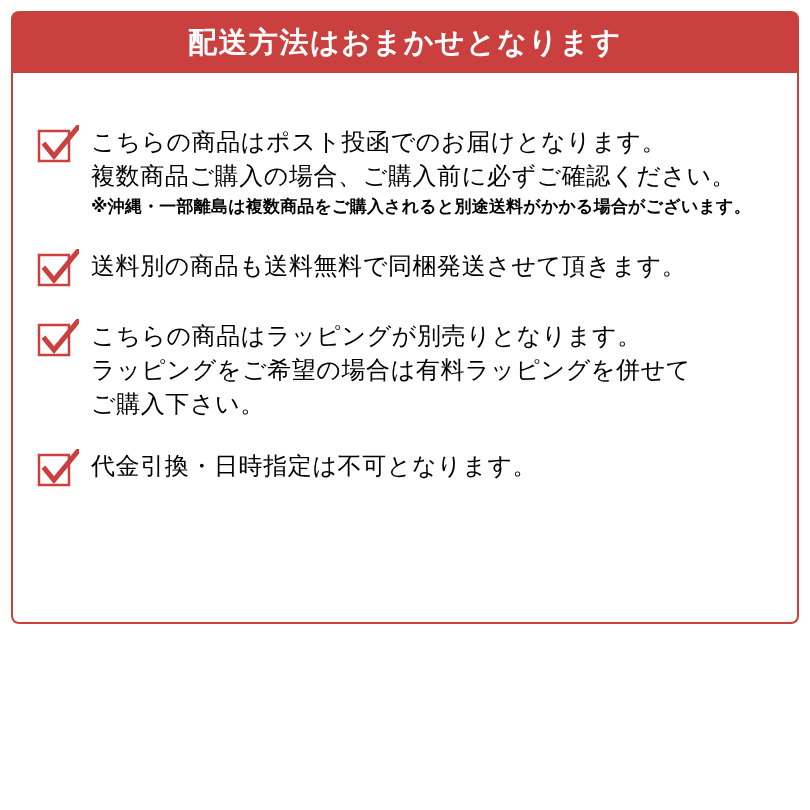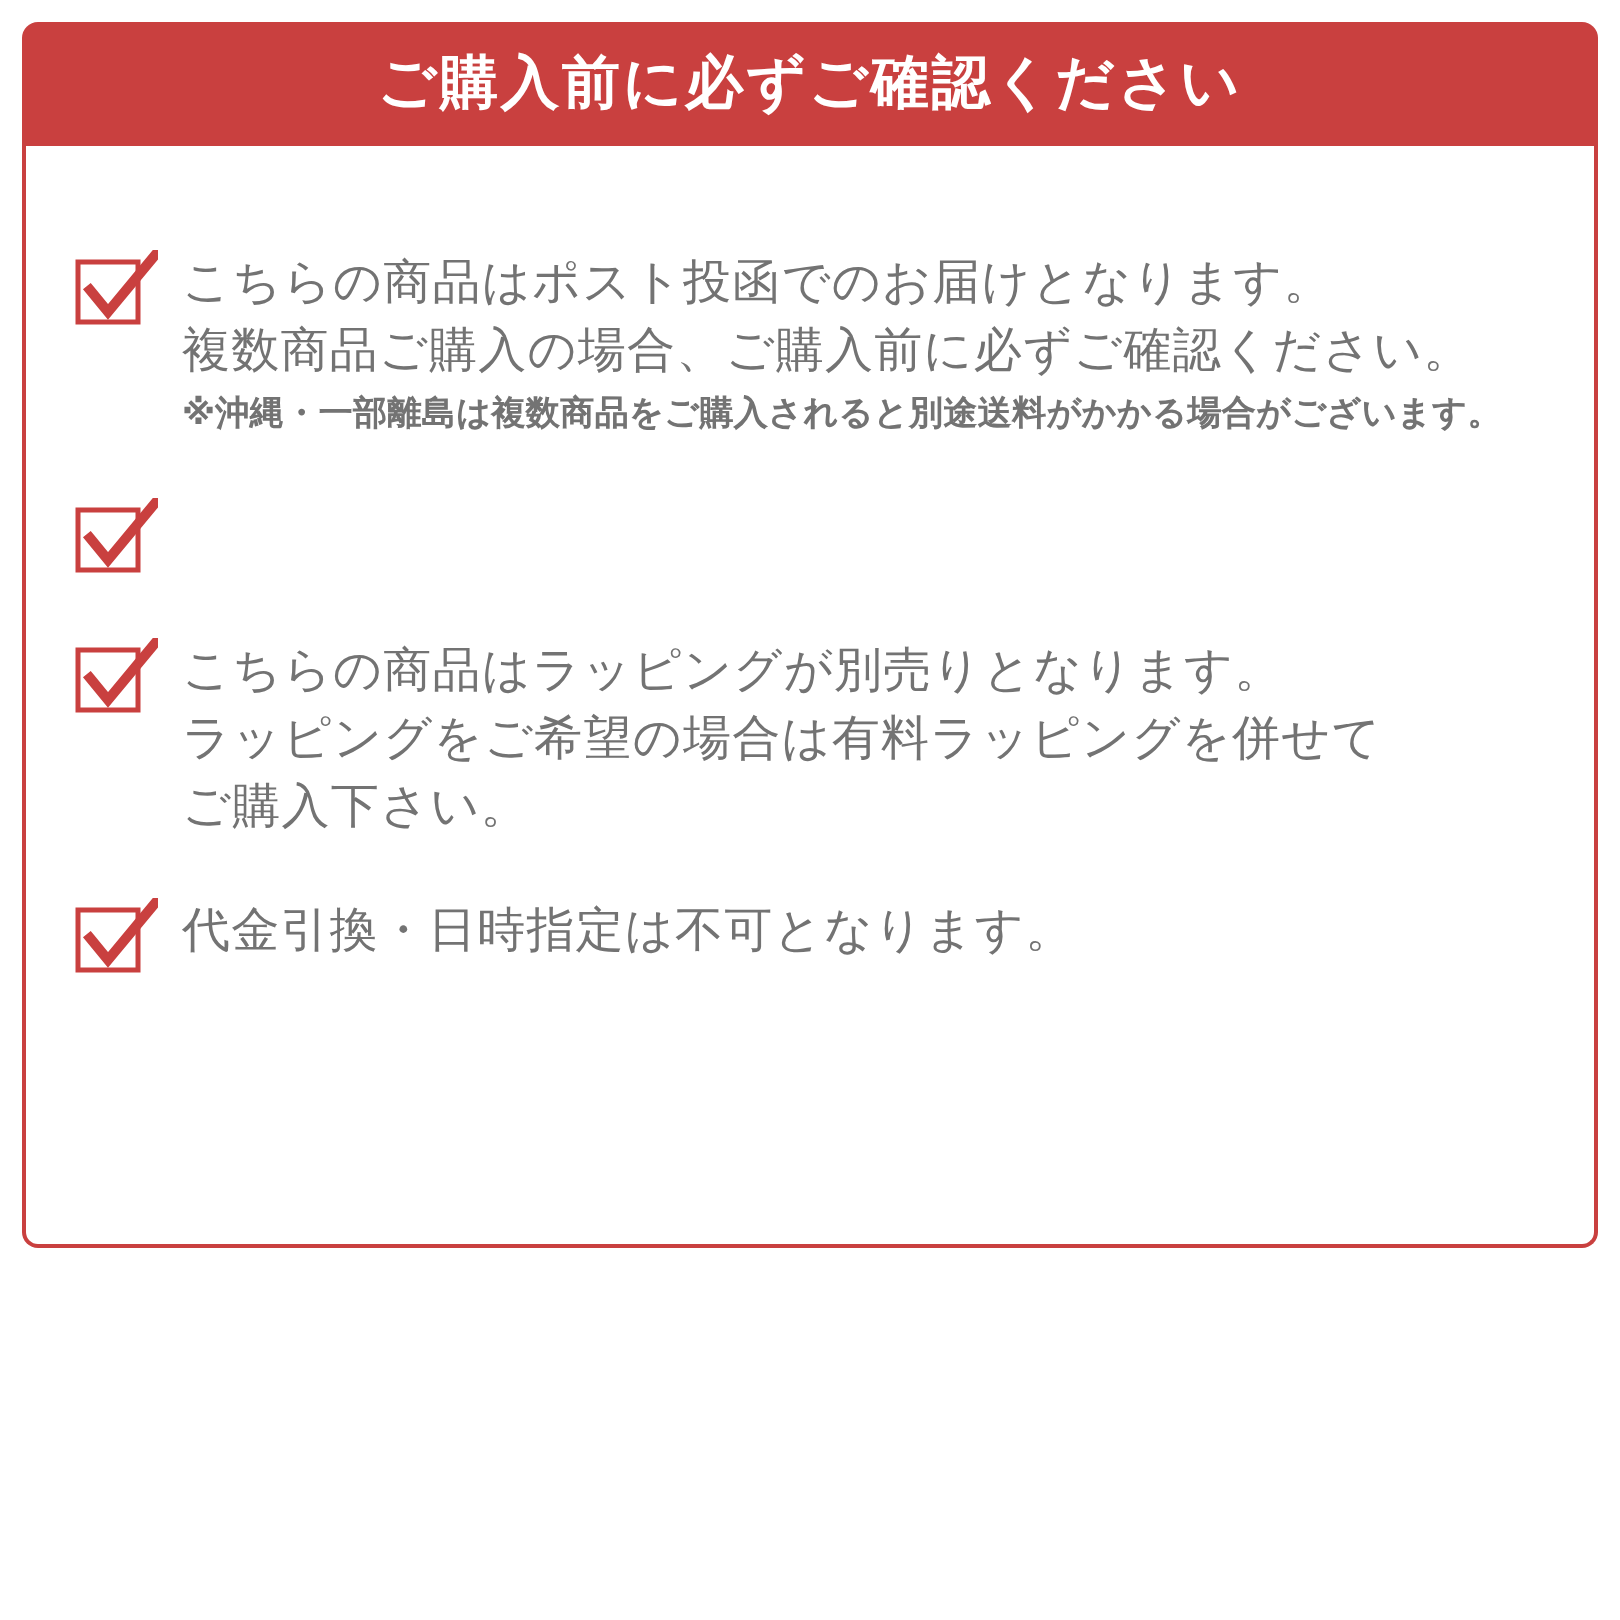--- a/index.html
+++ b/index.html
@@ -81,21 +81,21 @@
   .check svg {
     display: block;
   }
 
   .lines {
     flex: 1 1 auto;
     padding-top: 2px;
   }
 
   .line {
-    color: #737373;
+    color: #000000;
     font-size: 24px;
     line-height: 1.42;
     letter-spacing: 0.6px;
     white-space: nowrap;
   }
 
   .line.small {
     font-size: 17px;
     line-height: 1.62;
     letter-spacing: 0.2px;
@@ -108,21 +108,21 @@
   }
 
   .item-4 { margin-bottom: 0; }
 </style>
 </head>
 <body>
 
 <div id="page">
 
   <div class="banner">
-    <div class="banner-title">ご購入前に必ずご確認ください</div>
+    <div class="banner-title">配送方法はおまかせとなります</div>
   </div>
 
   <div class="card">
     <div class="items">
 
       <div class="item first">
         <span class="check">
           <svg width="42" height="42" viewBox="0 0 42 42">
             <rect x="2" y="6" width="30" height="30" fill="none" stroke="#c9403f" stroke-width="2.5"></rect>
             <path d="M8 20 L17 31 L41 2" fill="none" stroke="#c9403f" stroke-width="5" stroke-linecap="square"></path>
@@ -136,20 +136,21 @@
       </div>
 
       <div class="item">
         <span class="check">
           <svg width="42" height="42" viewBox="0 0 42 42">
             <rect x="2" y="6" width="30" height="30" fill="none" stroke="#c9403f" stroke-width="2.5"></rect>
             <path d="M8 20 L17 31 L41 2" fill="none" stroke="#c9403f" stroke-width="5" stroke-linecap="square"></path>
           </svg>
         </span>
         <div class="lines">
+          <div class="line">送料別の商品も送料無料で同梱発送させて頂きます。</div>
         </div>
       </div>
 
       <div class="item">
         <span class="check">
           <svg width="42" height="42" viewBox="0 0 42 42">
             <rect x="2" y="6" width="30" height="30" fill="none" stroke="#c9403f" stroke-width="2.5"></rect>
             <path d="M8 20 L17 31 L41 2" fill="none" stroke="#c9403f" stroke-width="5" stroke-linecap="square"></path>
           </svg>
         </span>

